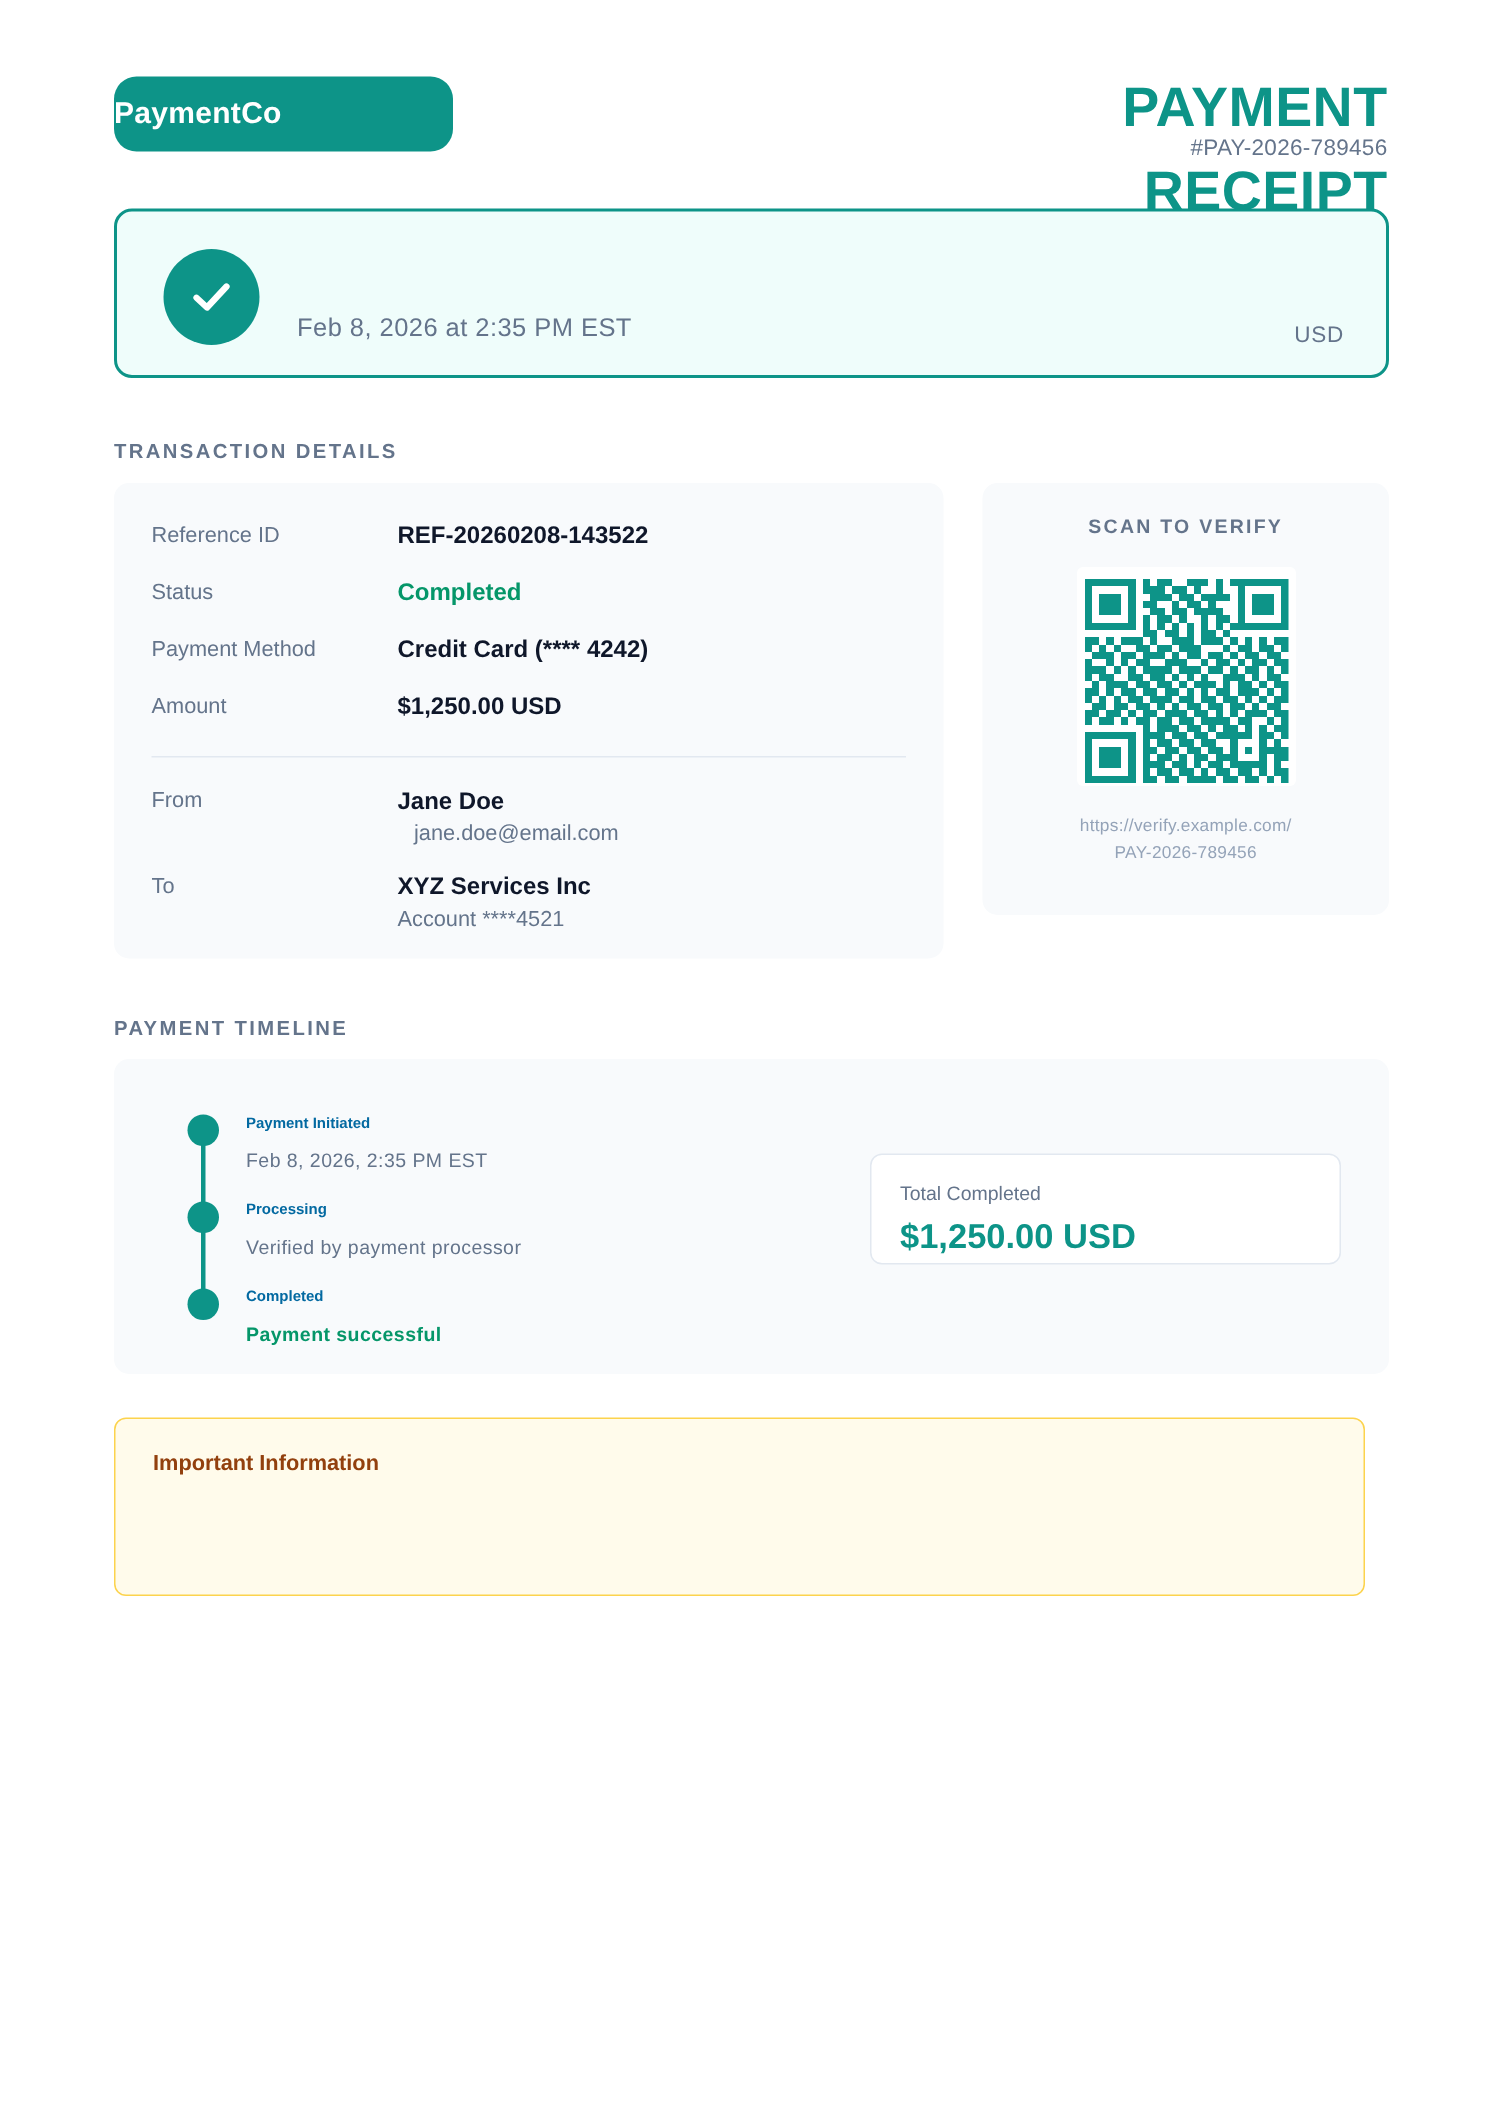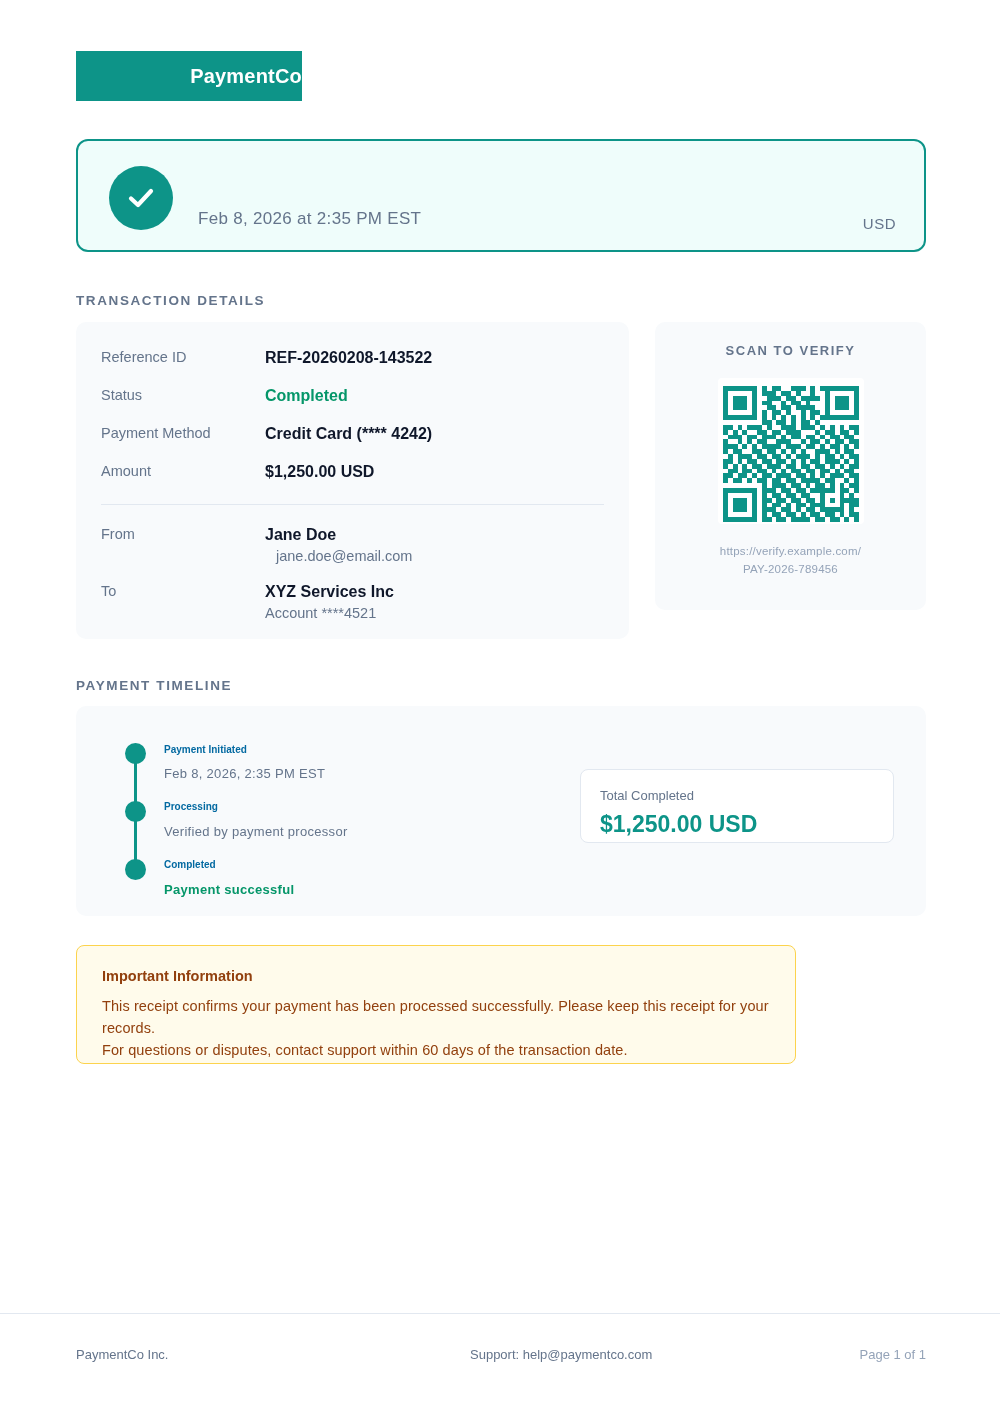--- a/index.html
+++ b/index.html
@@ -4,22 +4,22 @@
   <style>
     * { box-sizing: border-box; margin: 0; padding: 0; }
     html, body { width: 1000px; height: 1414px; background: #ffffff; }
     body { font-family: "Liberation Sans", "DejaVu Sans", sans-serif; color: #0f172a; position: relative; overflow: hidden; }
 
     .page { position: relative; width: 1000px; height: 1414px; }
 
     
     .brand {
       position: absolute; left: 76px; top: 51px; width: 226px; height: 50px;
-      background: #0d9488; border-radius: 0;
-      display: flex; align-items: center; justify-content: flex-end;
+      background: #0d9488; border-radius: 15px;
+      display: flex; align-items: center; justify-content: flex-start;
       color: #ffffff; font-weight: 700; font-size: 20px; letter-spacing: 0.2px;
     }
     .title-block { position: absolute; right: 75px; top: 50px; text-align: right; z-index: 1; }
     .title-word { font-weight: 700; font-size: 37px; color: #0d9488; line-height: 44px; letter-spacing: 0.3px; }
     .title-id { font-size: 15px; color: #64748b; line-height: 14px; margin-top: -2px; letter-spacing: 0.2px; }
     .title-word.second { margin-top: 0px; line-height: 44px; }
 
     
     .confirm {
       position: absolute; left: 76px; top: 139px; width: 850px; height: 113px;
@@ -59,39 +59,44 @@
     .tl-dot { position: absolute; left: 49px; width: 21px; height: 21px; border-radius: 50%; background: #0d9488; }
     .tl-title { position: absolute; left: 88px; font-size: 10px; font-weight: 600; color: #0369a1; }
     .tl-sub { position: absolute; left: 88px; font-size: 13px; color: #64748b; letter-spacing: 0.3px; }
     .tl-sub.success { color: #059669; font-weight: 700; }
 
     .total-box { position: absolute; left: 504px; top: 63px; width: 314px; height: 74px; background: #ffffff; border: 1px solid #e2e8f0; border-radius: 8px; }
     .total-label { position: absolute; left: 19px; top: 18px; font-size: 13px; color: #64748b; }
     .total-value { position: absolute; left: 19px; top: 41px; font-size: 23px; font-weight: 700; color: #0d9488; }
 
     
-    .info { position: absolute; left: 76px; top: 945px; width: 720px; height: 119px; background: #fffbeb; border: 1.5px solid #fcd34d; border-radius: 8px; }
+    .info { position: absolute; left: 76px; top: 945px; width: 834px; height: 119px; background: #fffbeb; border: 1.5px solid #fcd34d; border-radius: 8px; }
     .info-title { position: absolute; left: 25px; top: 22px; font-size: 14.5px; font-weight: 700; color: #92400e; }
     .info-text { position: absolute; left: 25px; top: 49px; font-size: 14.5px; color: #92400e; line-height: 22px; letter-spacing: 0.1px; }
 
     
     .footer { position: absolute; left: 0; top: 1313px; width: 1000px; height: 101px; border-top: 1px solid #e2e8f0; }
     .footer-left { position: absolute; left: 76px; top: 33px; font-size: 13px; color: #64748b; }
     .footer-center { position: absolute; left: 470px; top: 33px; font-size: 13px; color: #64748b; }
     .footer-right { position: absolute; right: 74px; top: 33px; font-size: 13px; color: #94a3b8; }
   </style>
 </head>
 <body>
 
 <div class="page">
 
   <div class="brand">
     <span>PaymentCo</span>
   </div>
 
+  <div class="title-block">
+    <div class="title-word">PAYMENT</div>
+    <div class="title-id">#PAY-2026-789456</div>
+    <div class="title-word second">RECEIPT</div>
+  </div>
 
   <div class="confirm">
     <div class="check">
       <svg width="26" height="22" viewBox="0 0 26 22">
         <path d="M3 11.5 L10 18 L23 4" fill="none" stroke="#ffffff" stroke-width="4.2" stroke-linecap="round" stroke-linejoin="round"></path>
       </svg>
     </div>
     <div class="datetime">Feb 8, 2026 at 2:35 PM EST</div>
     <div class="currency">USD</div>
   </div>
@@ -635,25 +640,16 @@
     <div class="tl-sub success" style="top:176px;">Payment successful</div>
 
     <div class="total-box">
       <div class="total-label">Total Completed</div>
       <div class="total-value">$1,250.00 USD</div>
     </div>
   </div>
 
   <div class="info">
     <div class="info-title">Important Information</div>
-    <div class="info-text">
-      <div>This receipt confirms your payment has been processed successfully. Please keep this receipt for your records.</div>
-      <div>For questions or disputes, contact support within 60 days of the transaction date.</div>
-    </div>
   </div>
 
-  <div class="footer">
-    <div class="footer-left">PaymentCo Inc.</div>
-    <div class="footer-center">Support: help@paymentco.com</div>
-    <div class="footer-right">Page 1 of 1</div>
-  </div>
 
 </div>
 
 </body></html>

